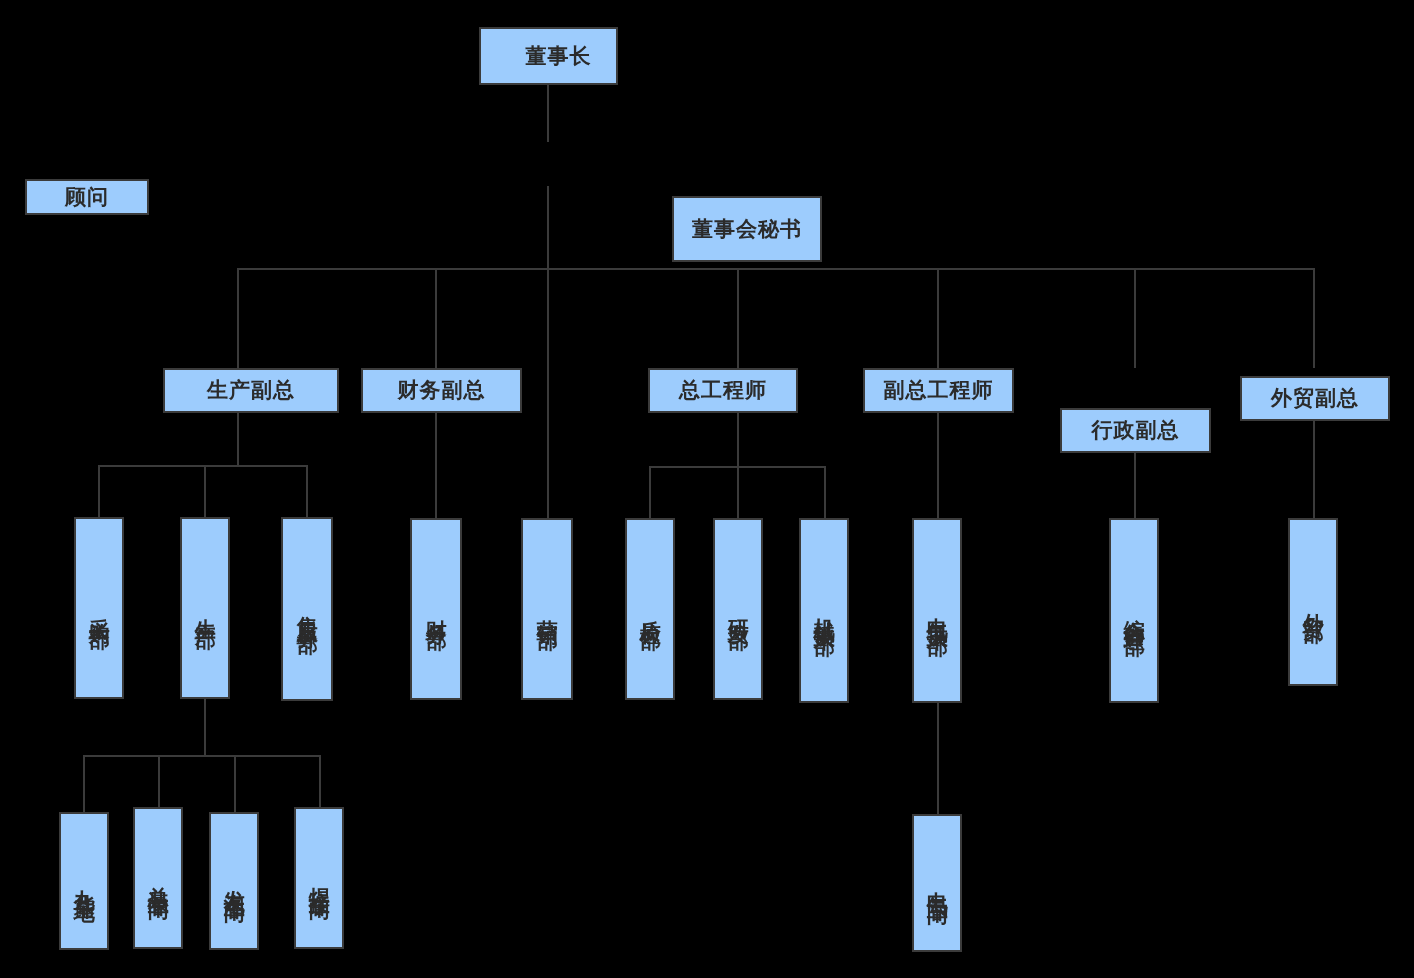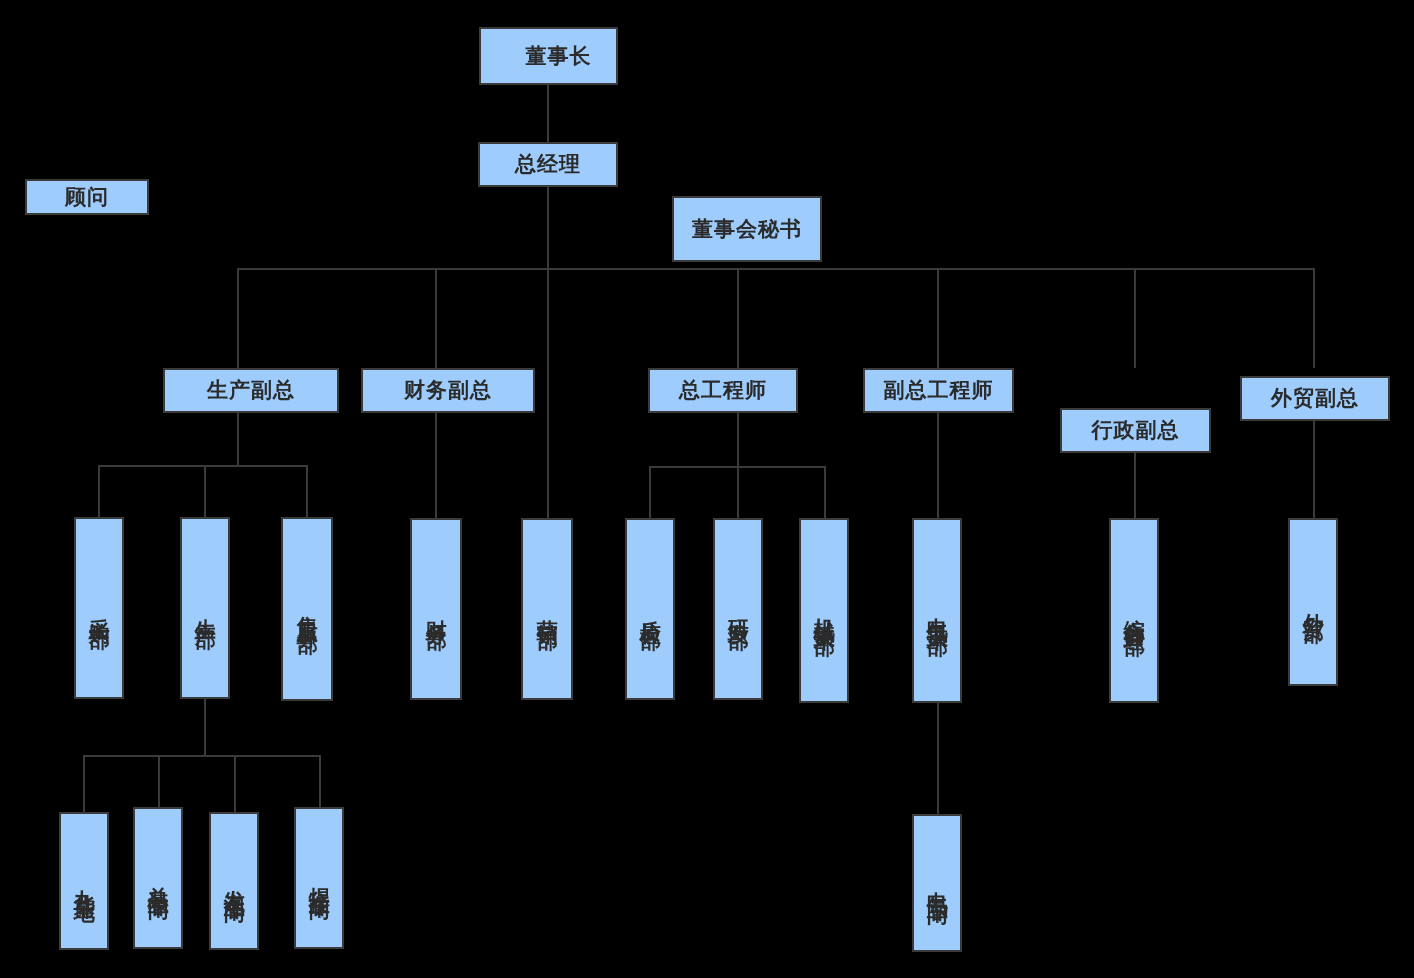--- a/index.html
+++ b/index.html
@@ -90,29 +90,28 @@
   <div class="edge h" style="left:84px; top:755px; width:237px;"></div>
   <div class="edge v" style="left:83px; top:755px; height:58px;"></div>
   <div class="edge v" style="left:158px; top:755px; height:53px;"></div>
   <div class="edge v" style="left:234px; top:755px; height:58px;"></div>
   <div class="edge v" style="left:319px; top:755px; height:53px;"></div>
 
   <div class="edge v" style="left:937px; top:700px; height:115px;"></div>
 
   <div class="node" style="left:479px; top:27px; width:139px; height:58px;padding-left:20px;">董事长</div>
 
-  <div class="node" style="left:478px; top:142px; width:140px; height:45px;">总经理</div>
 
   <div class="node" style="left:25px; top:179px; width:124px; height:36px;">顾问</div>
 
   <div class="node" style="left:672px; top:196px; width:150px; height:66px;">董事会秘书</div>
 
   <div class="node" style="left:163px; top:368px; width:176px; height:45px;">生产副总</div>
 
-  <div class="node" style="left:361px; top:368px; width:174px; height:45px;">财务副总</div>
+  <div class="node" style="left:361px; top:368px; width:161px; height:45px;">财务副总</div>
 
   <div class="node" style="left:648px; top:368px; width:150px; height:45px;">总工程师</div>
 
   <div class="node" style="left:863px; top:368px; width:151px; height:45px;">副总工程师</div>
 
   <div class="node" style="left:1060px; top:368px; width:151px; height:45px;margin-top:40px;">行政副总</div>
 
   <div class="node" style="left:1240px; top:376px; width:150px; height:45px;">外贸副总</div>
 
   <div class="node vert" style="left:74px; top:517px; width:50px; height:182px;">采购部</div>

